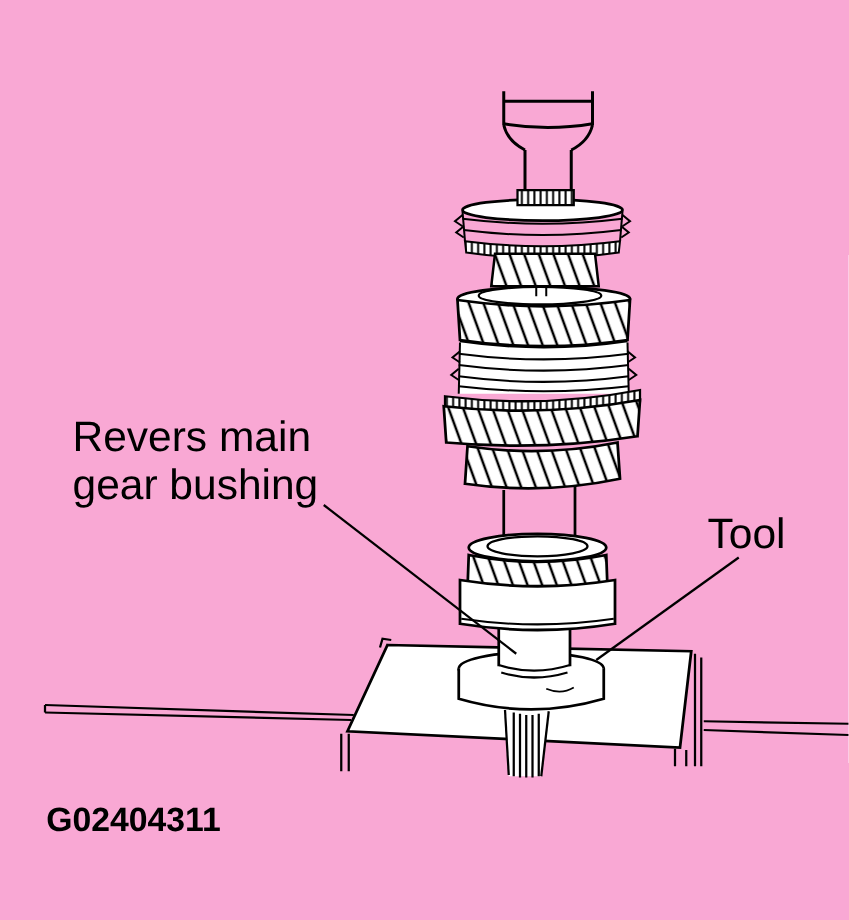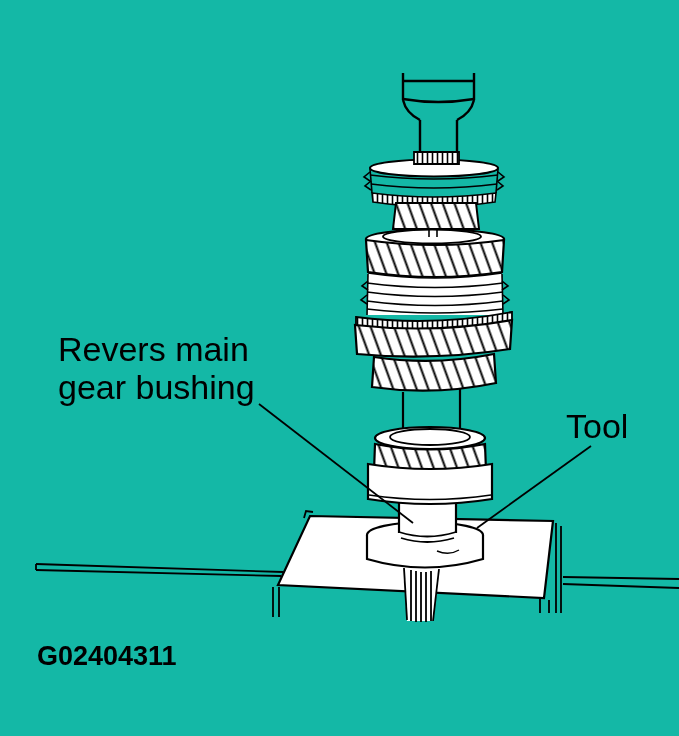--- a/index.html
+++ b/index.html
@@ -1,16 +1,16 @@
 <!DOCTYPE html>
 <html><head>
 <meta charset="utf-8">
 <style>
   html,body{margin:0;padding:0;background:#ffffff;}
-  #stage{position:relative;width:679px;height:736px;background:#14b8a6;overflow:hidden;
+  #stage{position:relative;width:679px;height:736px;background:#f9a8d4;overflow:hidden;
          font-family:"Liberation Sans", sans-serif;}
   svg{display:block;}
   text{fill:#000;}
   .lbl{font-size:34px;}
   .fid{font-size:27px;font-weight:bold;}
 </style>
 </head>
 <body>
 
 <div id="stage">

